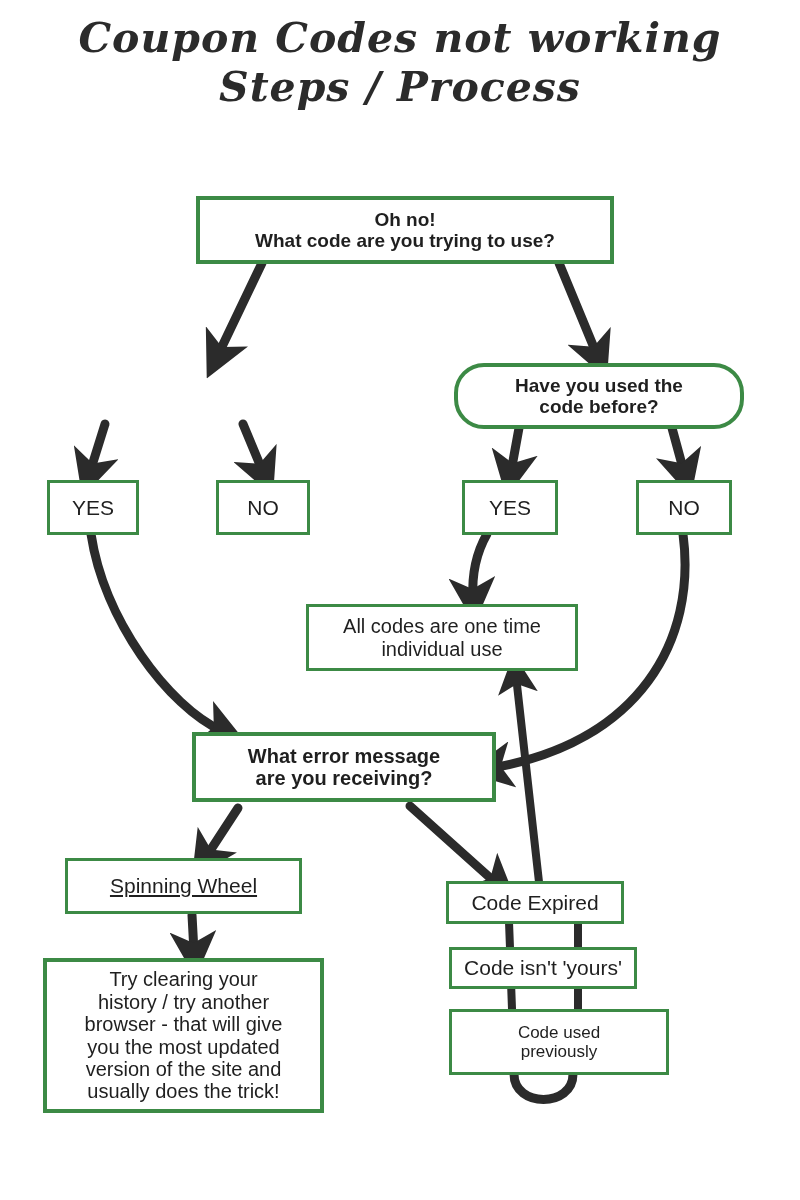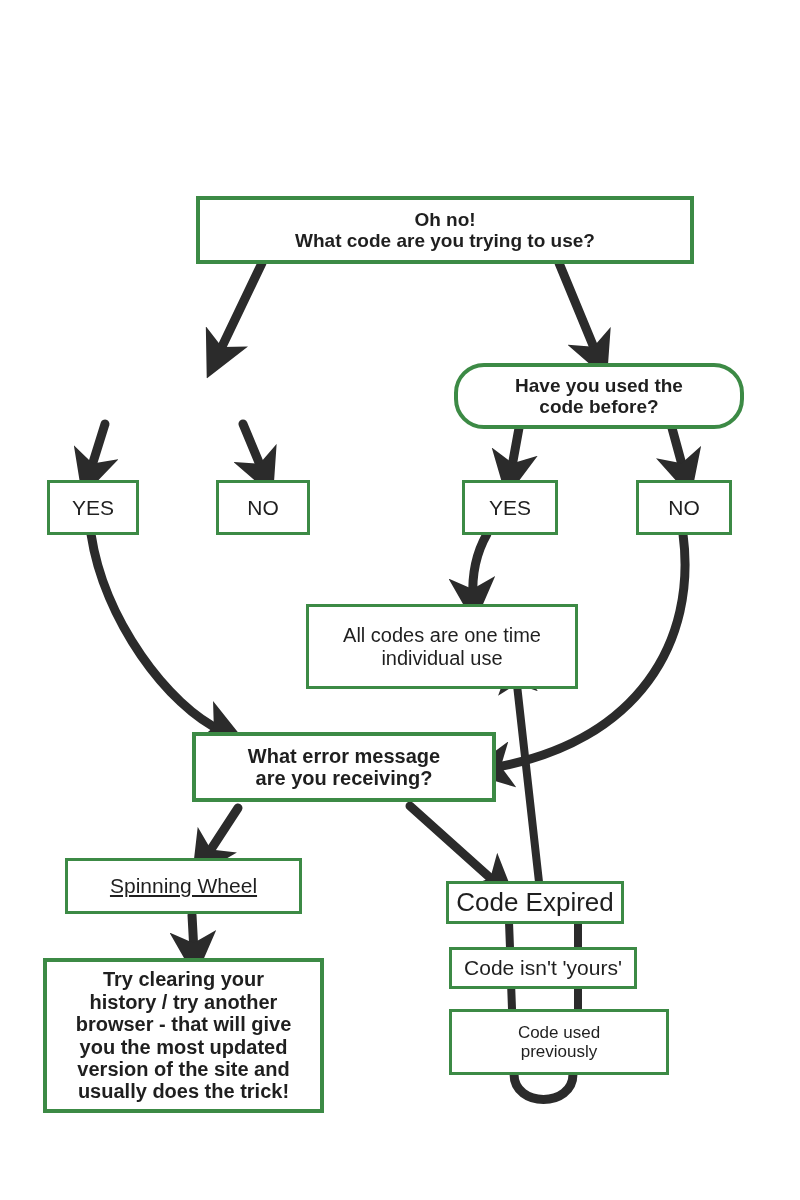--- a/index.html
+++ b/index.html
@@ -67,20 +67,24 @@
   }
   .node.thin { border-width: 3px; }
   .node.bold-text { font-weight: 700; }
   .node.reg-text { font-weight: 400; text-align: center; }
 </style>
 </head>
 <body>
 
 <div id="stage">
 
+  <div class="title-block">
+    <div class="title-line l1">Coupon Codes not working</div>
+    <div class="title-line l2">Steps / Process</div>
+  </div>
 
   <svg id="arrows" viewBox="0 0 800 1200" xmlns="http://www.w3.org/2000/svg">
     <defs>
       <marker id="ah" markerWidth="5.2" markerHeight="5.2" refX="2.3" refY="2.6" orient="auto">
         <path d="M0,0 L5.2,2.6 L0,5.2 L1.3,2.6 Z" fill="#2b2b2b"></path>
       </marker>
       <marker id="ah-sm" markerWidth="5" markerHeight="5" refX="2.2" refY="2.5" orient="auto">
         <path d="M0,0 L5,2.5 L0,5 L1.2,2.5 Z" fill="#2b2b2b"></path>
       </marker>
     </defs>
@@ -116,50 +120,50 @@
       <path d="M509,922 L510,948" stroke-width="8"></path>
       <path d="M578,922 L578,948" stroke-width="8"></path>
 
       <path d="M511,982 L512,1009" stroke-width="8"></path>
       <path d="M578,982 L578,1009" stroke-width="8"></path>
 
       <path d="M514,1074 C514,1108 573,1108 573,1074" stroke-width="9"></path>
     </g>
   </svg>
 
-  <div class="node bold-text" style="left:196px; top:196px; width:498px; height:68px; font-size:19px;">Oh no!
+  <div class="node bold-text" style="left:196px; top:196px; width:418px; height:68px; font-size:19px;">Oh no!
 What code are you trying to use?</div>
 
 
   <div class="node bold-text" style="left:454px; top:363px; width:290px; height:66px; font-size:19px;border-radius:30px;">Have you used the
 code before?</div>
 
   <div class="node reg-text thin" style="left:47px; top:480px; width:92px; height:55px; font-size:21px;">YES</div>
 
   <div class="node reg-text thin" style="left:216px; top:480px; width:94px; height:55px; font-size:21px;">NO</div>
 
   <div class="node reg-text thin" style="left:462px; top:480px; width:96px; height:55px; font-size:21px;">YES</div>
 
   <div class="node reg-text thin" style="left:636px; top:480px; width:96px; height:55px; font-size:21px;">NO</div>
 
-  <div class="node reg-text thin" style="left:306px; top:604px; width:272px; height:85px; font-size:20px;">All codes are one time
+  <div class="node reg-text thin" style="left:306px; top:604px; width:272px; height:67px; font-size:20px;">All codes are one time
 individual use</div>
 
   <div class="node bold-text" style="left:192px; top:732px; width:304px; height:70px; font-size:20px;">What error message
 are you receiving?</div>
 
   <div class="node reg-text thin" style="left:65px; top:858px; width:237px; height:56px; font-size:21px;text-decoration:underline;">Spinning Wheel</div>
 
-  <div class="node reg-text" style="left:43px; top:958px; width:281px; height:155px; font-size:20px;font-weight:bold;">Try clearing your
+  <div class="node reg-text" style="left:43px; top:958px; width:281px; height:155px; font-size:20px;">Try clearing your
 history / try another
 browser - that will give
 you the most updated
 version of the site and
 usually does the trick!</div>
 
-  <div class="node reg-text thin" style="left:446px; top:881px; width:178px; height:43px; font-size:26px;">Code Expired</div>
+  <div class="node reg-text thin" style="left:446px; top:881px; width:178px; height:43px; font-size:21px;">Code Expired</div>
 
   <div class="node reg-text thin" style="left:449px; top:947px; width:188px; height:42px; font-size:21px;">Code isn't 'yours'</div>
 
   <div class="node reg-text thin" style="left:449px; top:1009px; width:220px; height:66px; font-size:17px;">Code used
 previously</div>
 
 </div>
 
 </body></html>

